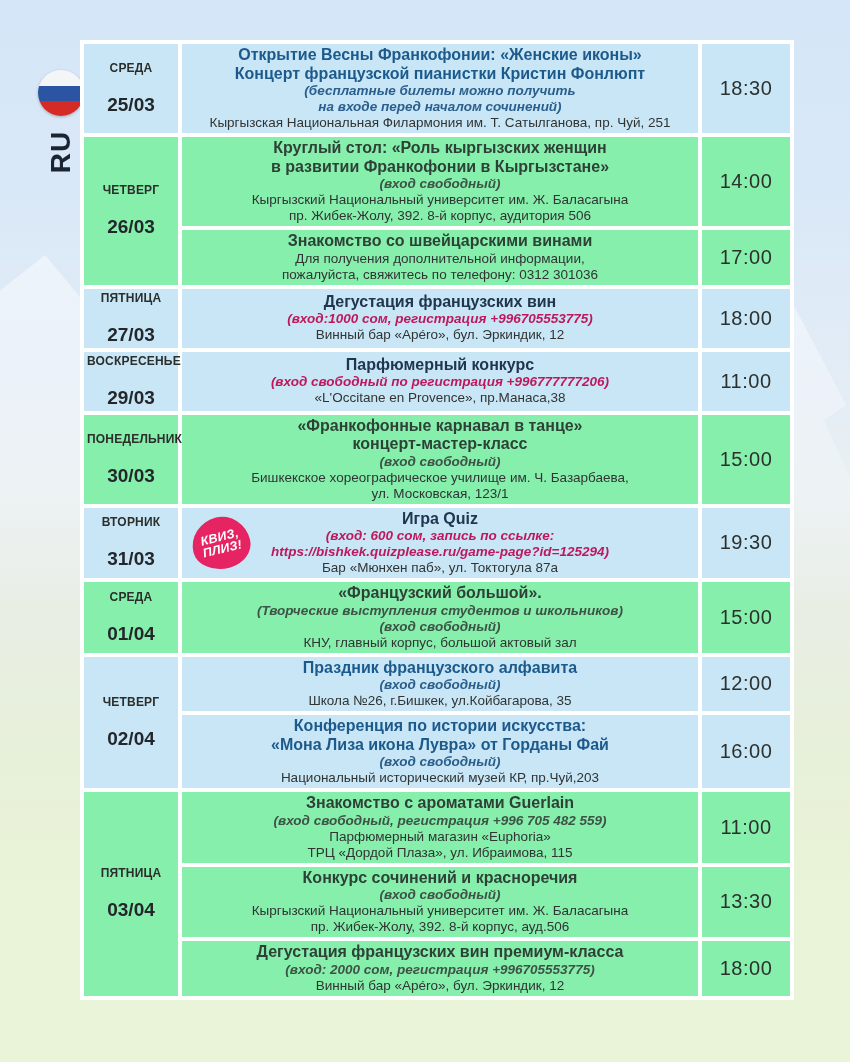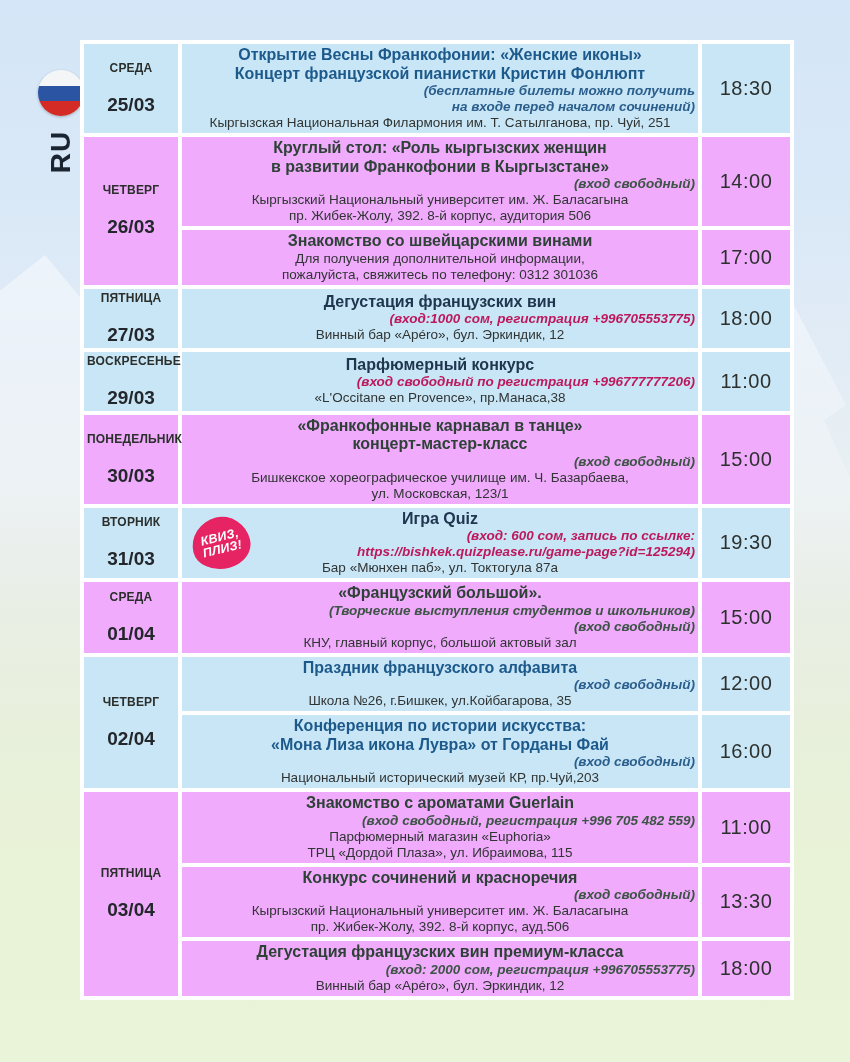--- a/index.html
+++ b/index.html
@@ -33,31 +33,31 @@
     display:flex;align-items:center;justify-content:center;
     transform:rotate(-90deg);
     font-weight:bold;font-size:28px;color:#1b2431;letter-spacing:1px;
   }
   table.schedule{
     position:absolute;left:80px;top:40px;width:714px;
     border-collapse:collapse;table-layout:fixed;
   }
   table.schedule td{border:4px solid #ffffff;padding:2px 3px;vertical-align:middle;}
   tr.tone-blue  td{background:#c9e6f6;}
-  tr.tone-green td{background:#f0abfc;}
+  tr.tone-green td{background:#86efac;}
   td.day-cell{width:88px;text-align:center;}
   .day-name{font-size:12px;font-weight:bold;color:#2b2f2c;letter-spacing:.2px;}
   .day-date{font-size:19px;font-weight:bold;color:#23272b;margin-top:19px;}
   td.event-cell{text-align:center;position:relative;}
   td.time-cell{width:82px;text-align:center;font-size:20px;font-weight:normal;color:#2c312e;letter-spacing:.5px;}
   .ev-title{font-size:16px;font-weight:bold;line-height:18.5px;}
   .t-navy{color:#1d5a8c;}
   .t-darkgreen{color:#2e4137;}
   .t-ink{color:#20364f;}
-  .ev-note{font-size:13.5px;font-style:italic;line-height:16px;font-weight:bold;text-align:right;}
+  .ev-note{font-size:13.5px;font-style:italic;line-height:16px;font-weight:bold;}
   .n-navy{color:#2a5e8c;}
   .n-darkgreen{color:#3d5345;}
   .n-ink{color:#be185d;}
   .ev-venue{font-size:13.5px;line-height:16px;color:#303433;}
   .quiz-logo{
     position:absolute;left:10px;top:9px;width:58px;height:52px;
     background:#e62463;border-radius:52% 48% 46% 54%/55% 57% 43% 45%;
     transform:rotate(-14deg);
     display:flex;flex-direction:column;align-items:center;justify-content:center;
     color:#fff;font-weight:bold;font-style:italic;font-size:12.5px;line-height:12.5px;

